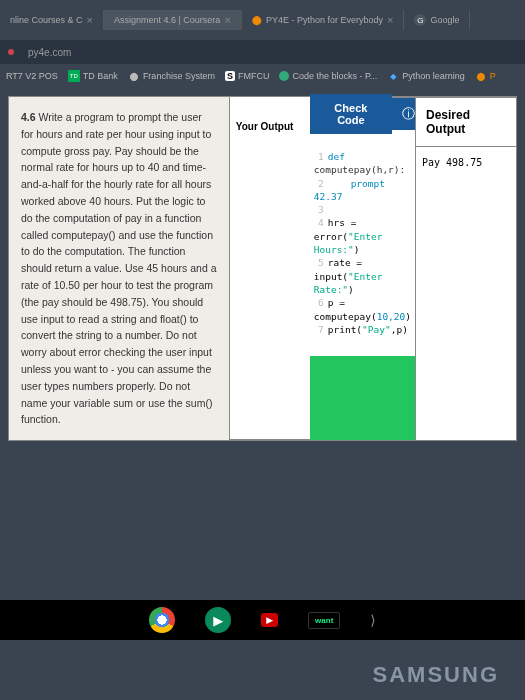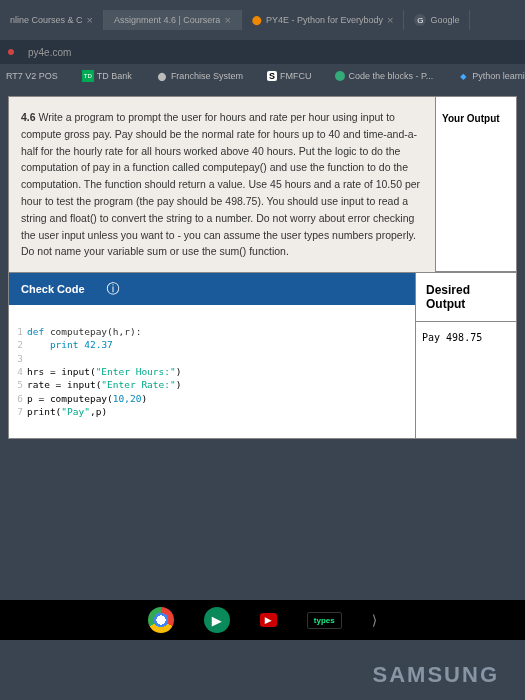--- a/index.html
+++ b/index.html
@@ -4,31 +4,31 @@
 <style>
 * { margin: 0; padding: 0; box-sizing: border-box; }
 body { width: 525px; height: 700px; background: #3a4450; font-family: Arial, sans-serif; overflow: hidden; position: relative; }
 .tabs { display: flex; background: #3a4450; height: 40px; align-items: center; font-size: 9px; color: #aaa; }
 .tab { padding: 4px 10px; display: flex; align-items: center; gap: 4px; border-right: 1px solid #555; white-space: nowrap; }
 .tab-active { background: #4a5560; align-items: center; }
 .tab-close { color: #888; font-size: 11px; cursor: pointer; }
 .g-icon { background: #4a5560; border-radius: 50%; width: 12px; height: 12px; display: inline-flex; align-items: center; justify-content: center; font-size: 8px; color: #fff; }
 .urlbar { background: #2a3440; height: 24px; display: flex; align-items: center; padding: 0 8px; font-size: 10px; color: #999; gap: 8px; }
 .urlbar-dot { width: 6px; height: 6px; background: #c44; border-radius: 50%; margin-right: 6px; }
-.bookmarks { display: flex; background: #3a4450; height: 24px; align-items: center; font-size: 9px; color: #bbb; gap: 24px; padding: 0 6px; }
+.bookmarks { display: flex; background: #3a4450; height: 24px; align-items: center; font-size: 9px; color: #bbb; gap: 10px; padding: 0 6px; }
 .bm { display: flex; align-items: center; gap: 3px; white-space: nowrap; }
 .bm-icon { width: 12px; height: 12px; display: inline-flex; align-items: center; justify-content: center; font-size: 8px; }
 .bm-s { background: #fff; color: #000; border-radius: 2px; padding: 0 2px; font-weight: bold; }
 .bm-circ { border-radius: 50%; background: #3a7; width: 10px; height: 10px; }
 .bm-orange { color: #e80; }
-.content { background: #22c55e; margin: 8px; border: 1px solid #888; display: flex; flex-direction: column; }
+.content { background: #22c55e; margin: 8px; border: 1px solid #888; display: flex; flex-direction: row; }
 .row1 { display: flex; }
 .instructions { flex: 1; padding: 12px; background: #f0ede8; font-size: 10.5px; color: #333; line-height: 1.6; border-right: 1px solid #888; }
 .instructions strong { font-weight: bold; }
-.your-output { width: 80px; background: #fff; padding: 16px 6px; font-size: 10px; font-weight: bold; border-bottom: 1px solid #888; }
+.your-output { width: 80px; background: #fff; padding: 24px 6px; font-size: 10px; font-weight: bold; border-bottom: 1px solid #888; }
 .row2 { display: flex; border-top: 1px solid #888; }
 .codebox { flex: 1; border-right: 1px solid #888; }
 .toolbar { background: #1a5a9a; display: flex; align-items: center; height: 32px; }
 .btn-check { background: #1a5a9a; color: #fff; padding: 8px 12px; font-size: 11px; font-weight: bold; border: none; cursor: pointer; }
 .btn-reset { background: #fff; color: #1a5a9a; padding: 7px 12px; font-size: 11px; font-weight: bold; border: none; margin-left: 4px; cursor: pointer; }
 .info-icon { color: #fff; margin-left: 10px; font-size: 13px; cursor: pointer; }
 .desired { width: 100px; background: #fff; }
 .desired-hdr { font-size: 12px; font-weight: bold; padding: 10px; border-bottom: 1px solid #888; }
 .desired-val { font-size: 10px; padding: 10px 6px; font-family: monospace; }
 .code { padding: 20px 4px; font-family: monospace; font-size: 9.5px; background: #fff; line-height: 1.4; }
@@ -113,36 +113,36 @@
     <div class="your-output">Your Output</div>
   </div>
   <div class="row2">
     <div class="codebox">
       <div class="toolbar">
         <button class="btn-check">Check Code</button>
         <span class="info-icon">ⓘ</span>
       </div>
       <div class="code">
         <div><span class="ln">1</span><span class="kw">def</span><span class="fn"> computepay(h,r):</span></div>
-        <div><span class="ln">2</span>&nbsp;&nbsp;&nbsp;&nbsp;<span class="kw">print</span><span class="num"> 42.37</span></div>
+        <div><span class="ln">2</span>&nbsp;&nbsp;&nbsp;&nbsp;<span class="kw">prompt</span><span class="num"> 42.37</span></div>
         <div><span class="ln">3</span></div>
-        <div><span class="ln">4</span><span>hrs = input(</span><span class="str">"Enter Hours:"</span><span>)</span></div>
+        <div><span class="ln">4</span><span>hrs = error(</span><span class="str">"Enter Hours:"</span><span>)</span></div>
         <div><span class="ln">5</span><span>rate = input(</span><span class="str">"Enter Rate:"</span><span>)</span></div>
         <div><span class="ln">6</span><span>p = computepay(</span><span class="num">10,20</span><span>)</span></div>
         <div><span class="ln">7</span><span>print(</span><span class="str">"Pay"</span><span>,p)</span></div>
       </div>
     </div>
     <div class="desired">
       <div class="desired-hdr">Desired Output</div>
       <div class="desired-val">Pay 498.75</div>
     </div>
   </div>
 </div>
 
 <div class="nav">
   <div class="nav-icon chrome-ic"></div>
   <div class="nav-icon play-ic">▶</div>
   <div class="yt-ic">▶</div>
-  <div class="hulu-ic">types</div>
+  <div class="hulu-ic">want</div>
   <div class="more-ic">⟩</div>
 </div>
 
 <div class="samsung">SAMSUNG</div>
 
 </body></html>

